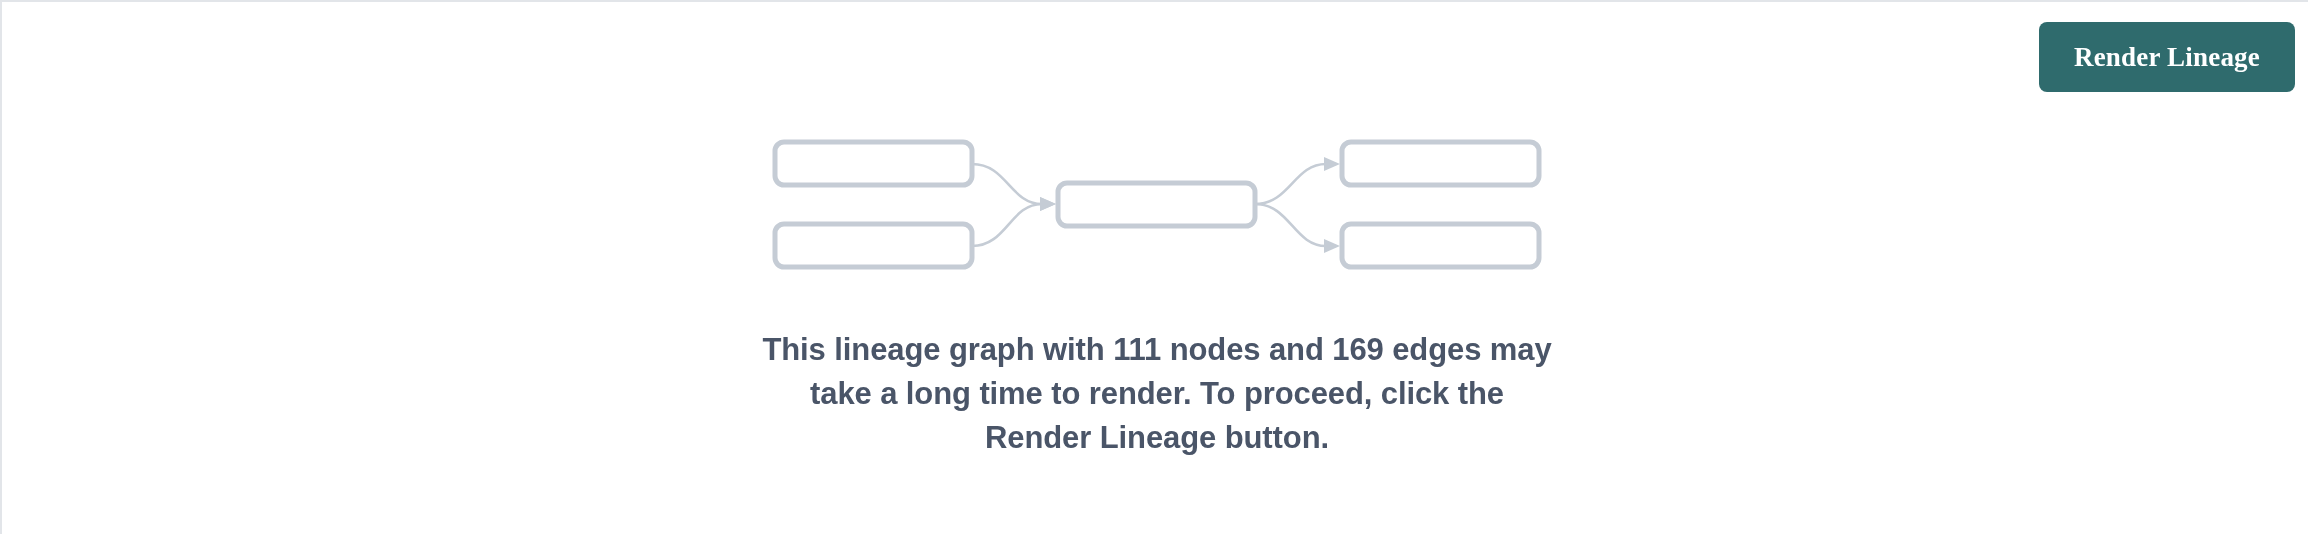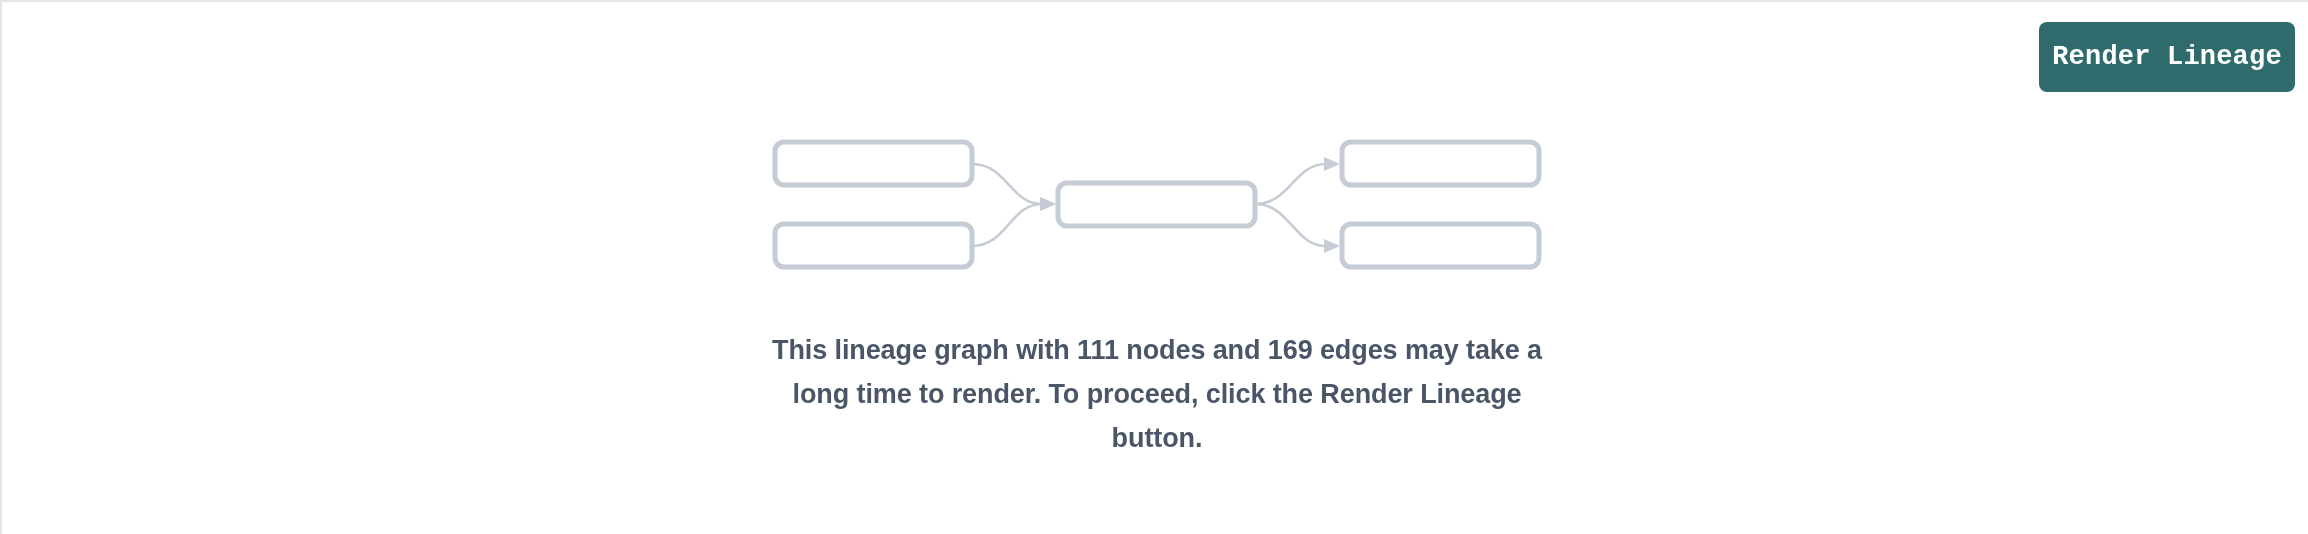--- a/index.html
+++ b/index.html
@@ -28,21 +28,21 @@
   .render-button {
     position: absolute;
     left: 2037px;
     top: 20px;
     width: 256px;
     height: 70px;
     background: #2f6b6d;
     color: #ffffff;
     border: none;
     border-radius: 8px;
-    font-family: Liberation Mono, monospace;
+    font-family: Liberation Serif, serif;
     font-size: 27px;
     font-weight: bold;
     letter-spacing: 0.2px;
     line-height: 70px;
     text-align: center;
     padding: 0;
     cursor: pointer;
     white-space: nowrap;
   }
 
@@ -80,21 +80,21 @@
 
   
   .warning-message {
     position: absolute;
     left: 754px;
     top: 326px;
     width: 802px;
     text-align: center;
     color: #4a5568;
     font-family: "Liberation Sans", sans-serif;
-    font-size: 27px;
+    font-size: 31px;
     font-weight: bold;
     line-height: 44px;
     letter-spacing: -0.1px;
   }
 </style>
 </head>
 <body>
 
 <div class="app-panel">
 

